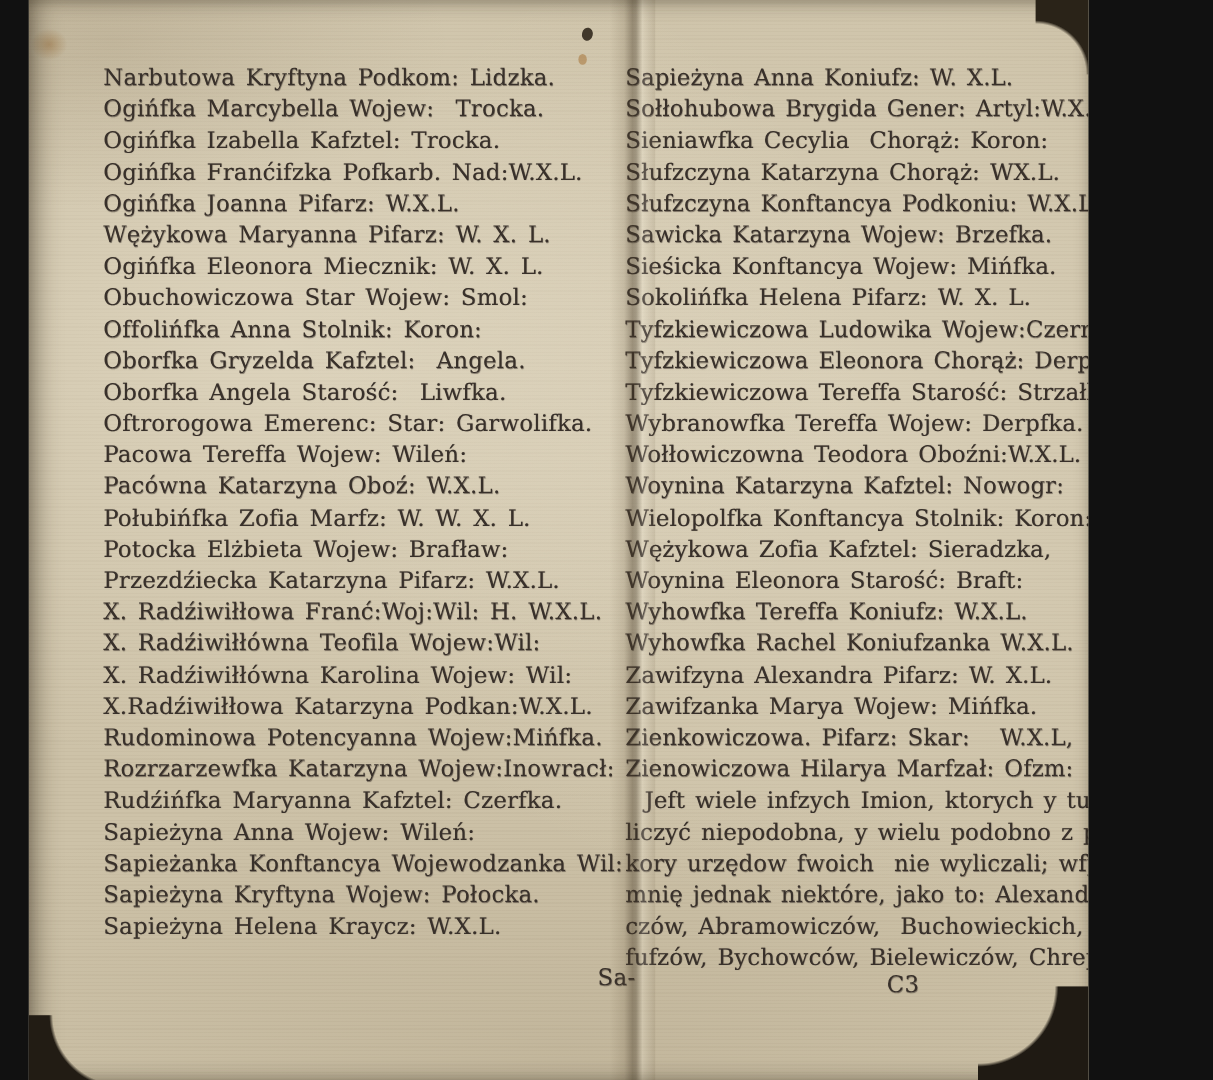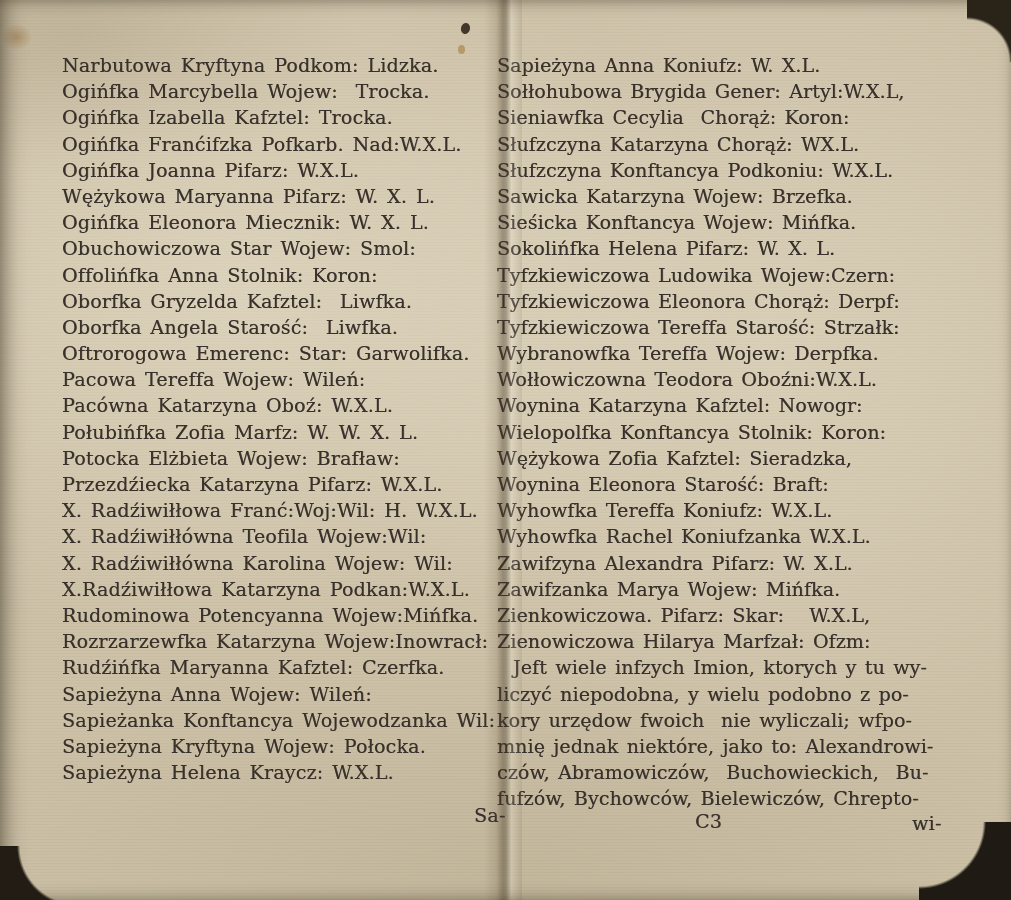--- a/index.html
+++ b/index.html
@@ -1,27 +1,28 @@
 <!DOCTYPE html>
 <html><head>
 <meta charset="utf-8">
 <style>
   html,body{margin:0;padding:0;background:#111;}
   #root{
     position:relative;
-    width:1011px;height:900px;
+    width:883px;height:900px;
     overflow:hidden;
     font-family:"DejaVu Serif", serif;
     background-color:#cdc2a8;
     background-image:
       radial-gradient(ellipse 700px 520px at 24% 32%, rgba(246,239,221,.38), rgba(246,239,221,0) 70%),
       radial-gradient(ellipse 640px 600px at 76% 38%, rgba(243,236,218,.32), rgba(243,236,218,0) 70%),
       radial-gradient(ellipse 900px 320px at 50% 97%, rgba(118,99,68,.12), rgba(118,99,68,0) 70%),
       radial-gradient(ellipse 400px 200px at 8% 4%, rgba(110,92,62,.18), rgba(110,92,62,0) 70%),
       repeating-linear-gradient(0deg, rgba(115,98,72,.05) 0 1px, rgba(0,0,0,0) 1px 3px);
+    margin-left: 24px;
   }
   .page-text{position:absolute;z-index:2;}
   #left-page-text{left:62px;top:52px;}
   #right-page-text{left:497px;top:52px;}
   .text-line{
     white-space:pre;
     font-size:19px;
     line-height:26.2px;
     height:26.2px;
     color:#38302a;
@@ -32,21 +33,21 @@
   #right-page-text .text-line{letter-spacing:.1px;word-spacing:2.2px;}
   #closing-paragraph .text-line:first-child{padding-left:16px;}
   .catchword{
     position:absolute;z-index:2;
     font-size:19px;color:#38302a;
     letter-spacing:.3px;
     text-shadow:.4px .4px .6px rgba(52,44,38,.55);
     white-space:pre;
   }
   #catchword-left{left:474px;top:804px;}
-  #signature-mark{left:695px;top:810px;}
+  #signature-mark{left:715px;top:810px;}
   #catchword-right{left:912px;top:812px;}
   
   #gutter{
     position:absolute;left:484px;top:0;width:38px;height:900px;z-index:5;
     background:linear-gradient(90deg,
       rgba(92,76,52,0) 0%,
       rgba(92,76,52,.16) 32%,
       rgba(70,57,38,.42) 50%,
       rgba(58,47,31,.34) 58%,
       rgba(255,250,235,.20) 72%,
@@ -98,21 +99,21 @@
   <div id="left-page-text" class="page-text">
       <div class="text-line">Narbutowa Kryftyna Podkom: Lidzka.</div>
       <div class="text-line">Ogińfka Marcybella Wojew:  Trocka.</div>
       <div class="text-line">Ogińfka Izabella Kafztel: Trocka.</div>
       <div class="text-line">Ogińfka Franćifzka Pofkarb. Nad:W.X.L.</div>
       <div class="text-line">Ogińfka Joanna Pifarz: W.X.L.</div>
       <div class="text-line">Wężykowa Maryanna Pifarz: W. X. L.</div>
       <div class="text-line">Ogińfka Eleonora Miecznik: W. X. L.</div>
       <div class="text-line">Obuchowiczowa Star Wojew: Smol:</div>
       <div class="text-line">Offolińfka Anna Stolnik: Koron:</div>
-      <div class="text-line">Oborfka Gryzelda Kafztel:  Liwfka.</div>
+      <div class="text-line">Oborfka Gryzelda Kafztel:  Angela.</div>
       <div class="text-line">Oborfka Angela Starość:  Liwfka.</div>
       <div class="text-line">Oftrorogowa Emerenc: Star: Garwolifka.</div>
       <div class="text-line">Pacowa Tereffa Wojew: Wileń:</div>
       <div class="text-line">Pacówna Katarzyna Oboź: W.X.L.</div>
       <div class="text-line">Połubińfka Zofia Marfz: W. W. X. L.</div>
       <div class="text-line">Potocka Elżbieta Wojew: Brafław:</div>
       <div class="text-line">Przezdźiecka Katarzyna Pifarz: W.X.L.</div>
       <div class="text-line">X. Radźiwiłłowa Franć:Woj:Wil: H. W.X.L.</div>
       <div class="text-line">X. Radźiwiłłówna Teofila Wojew:Wil:</div>
       <div class="text-line">X. Radźiwiłłówna Karolina Wojew: Wil:</div>

